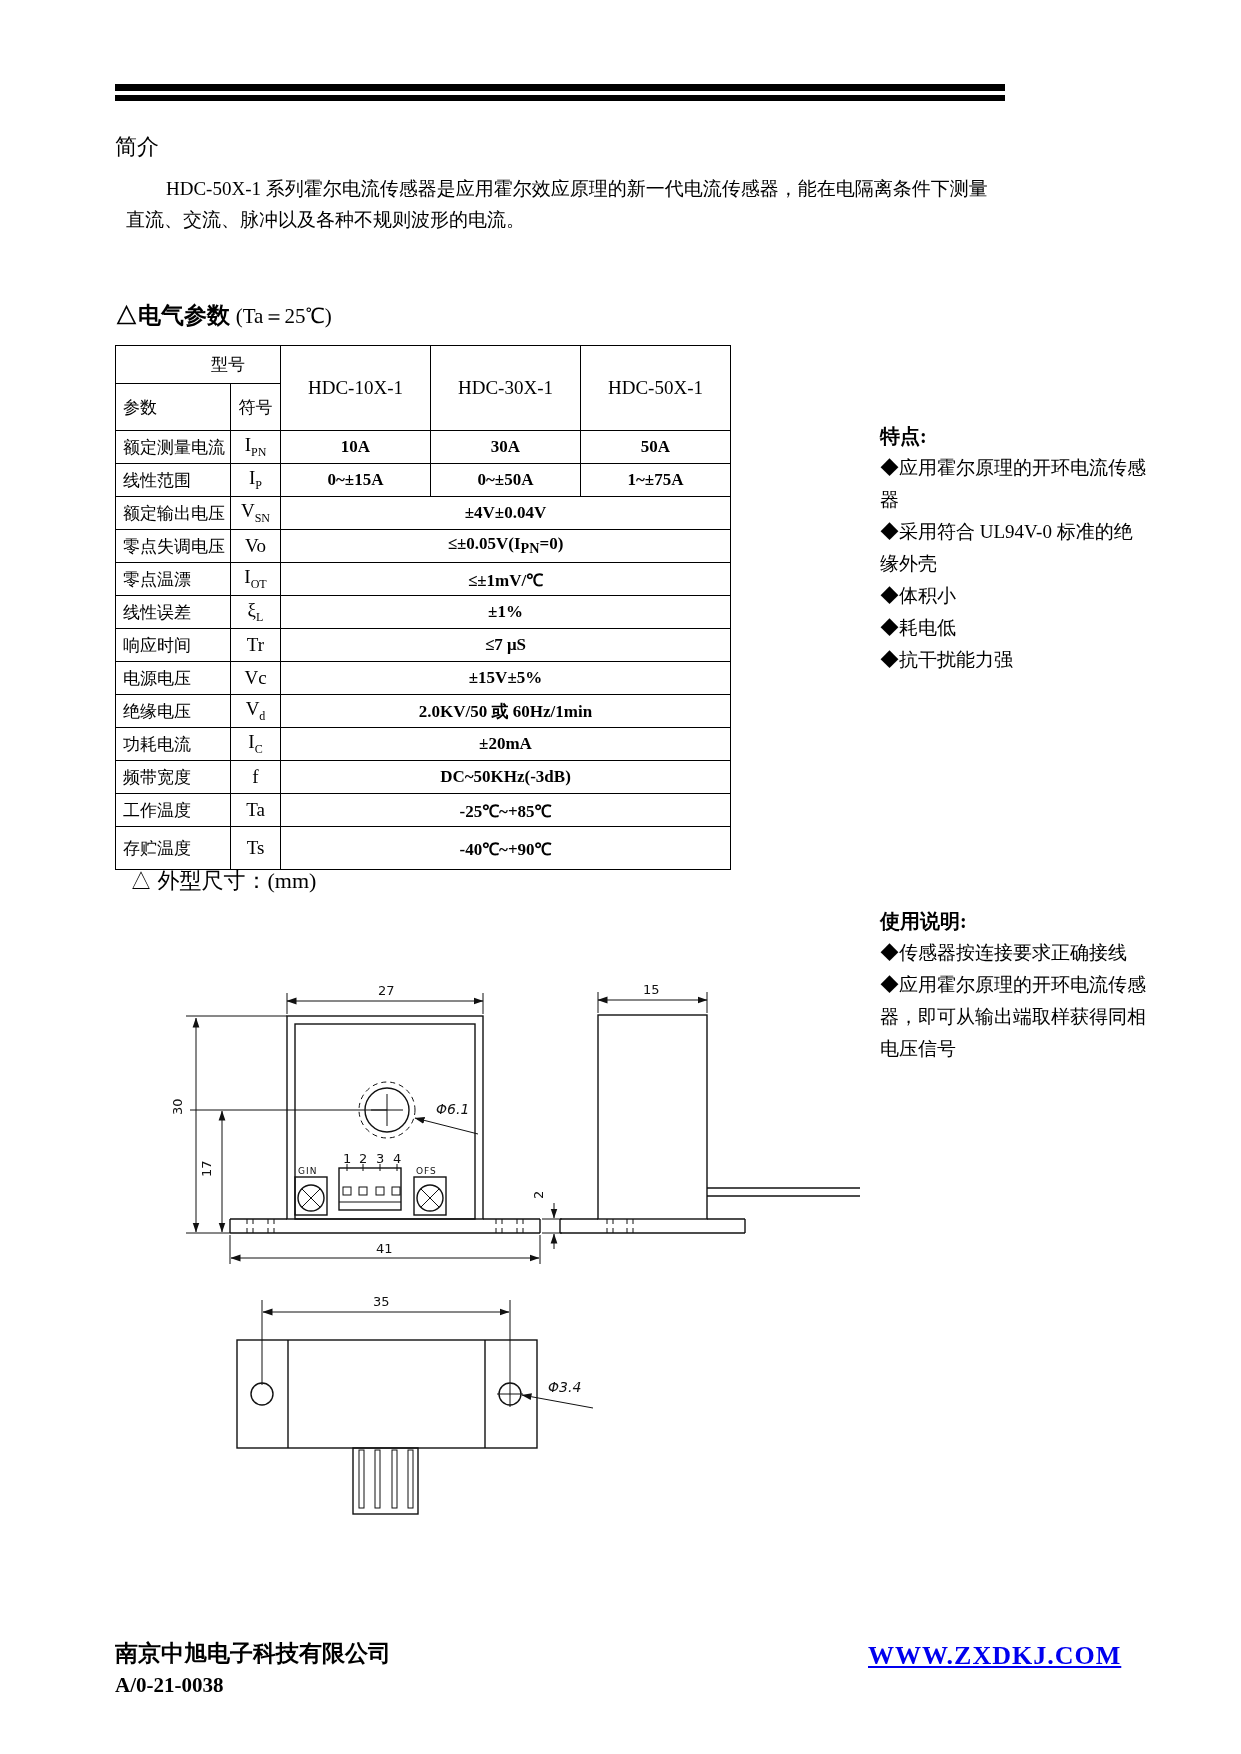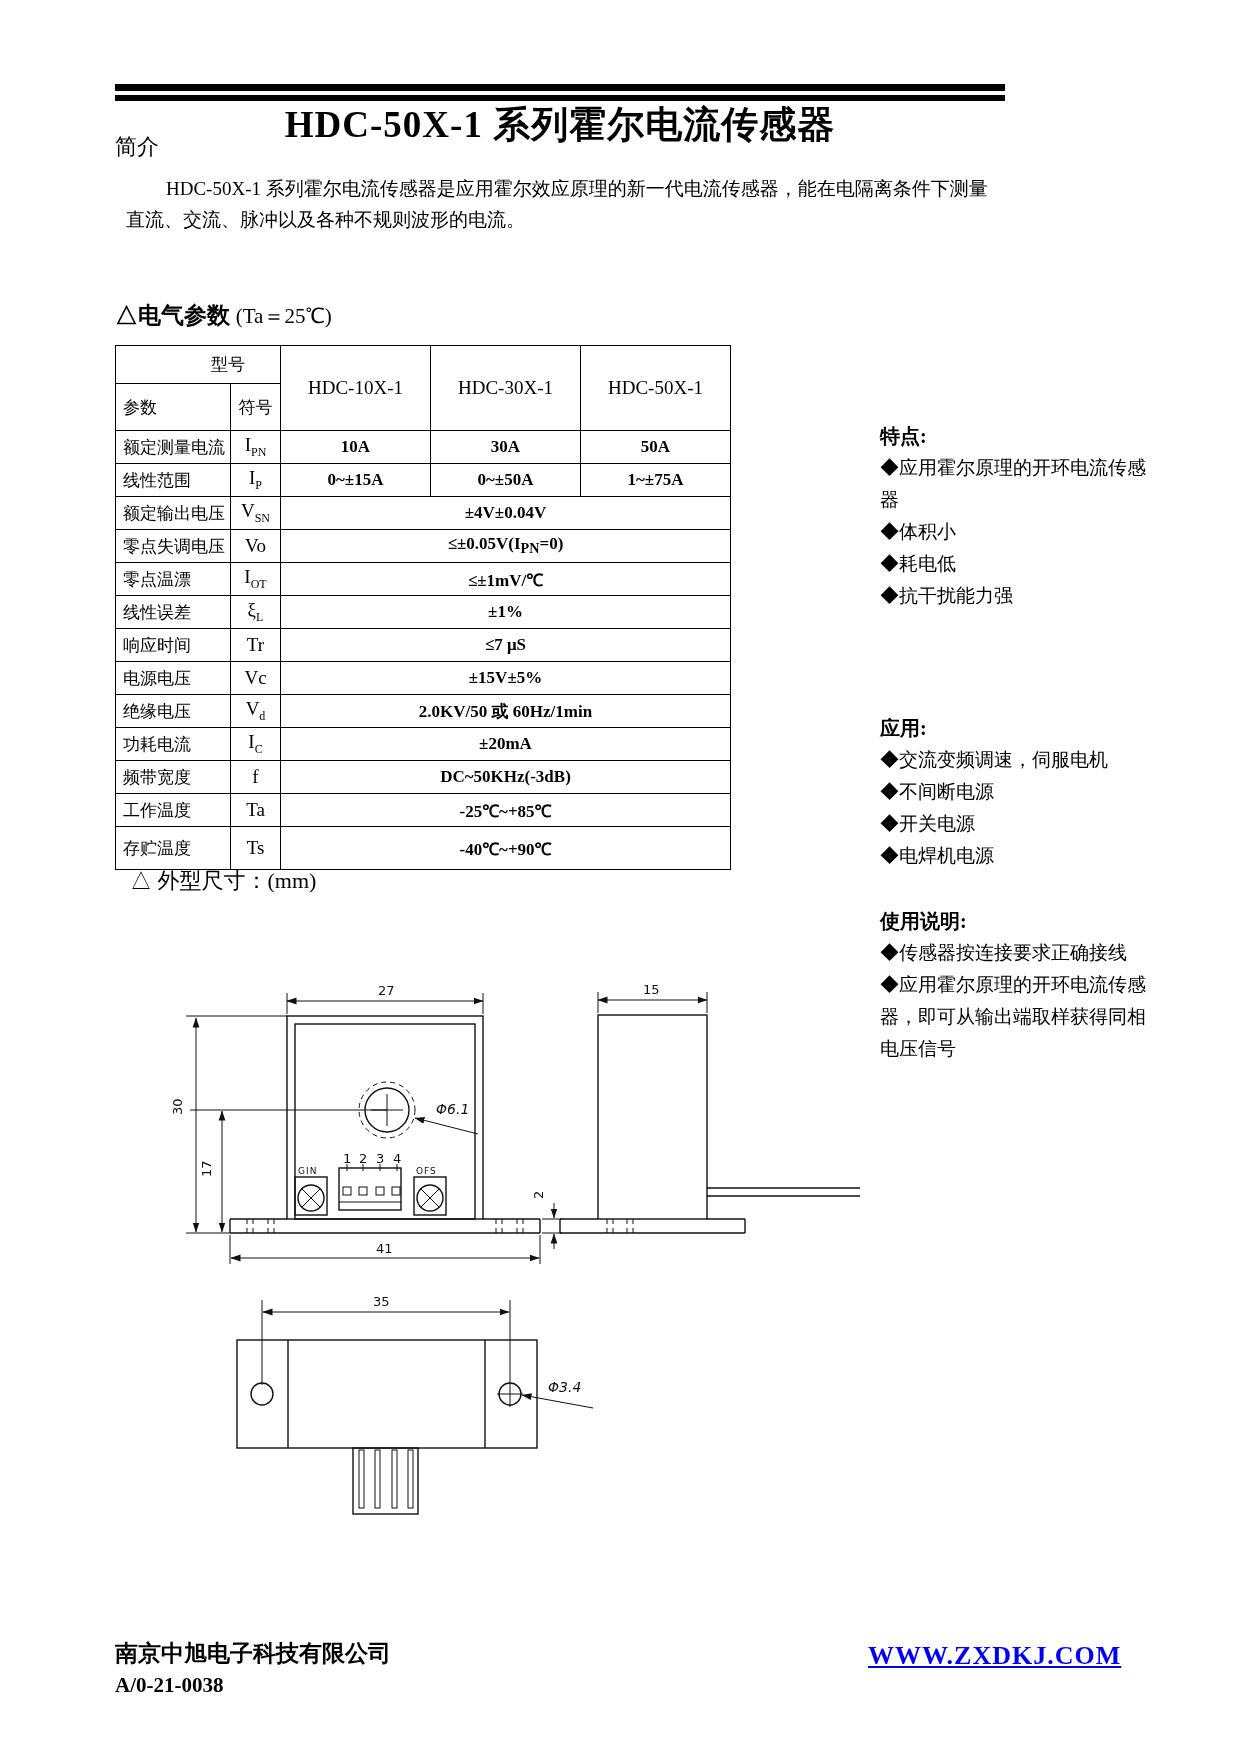--- a/index.html
+++ b/index.html
@@ -49,21 +49,20 @@
 </head>
 <body>
 
 <div class="page">
 
   <div class="abs rule">
     <div class="b1"></div>
       <div class="b2"></div>
   </div>
 
-  <div class="abs doc-title">HDC-50X-1 系列霍尔电流传感器</div>
   <div class="abs intro-label">简介</div>
   <div class="abs intro">HDC-50X-1 系列霍尔电流传感器是应用霍尔效应原理的新一代电流传感器，能在电隔离条件下测量直流、交流、脉冲以及各种不规则波形的电流。</div>
 
   <div class="abs elec-head">
     <span>△电气参数</span>
     <span class="note">(Ta＝25℃)</span>
   </div>
 
   <table class="params">
     <colgroup>
@@ -288,29 +287,23 @@
     </g>
   </svg>
 
   <div class="abs f-company">南京中旭电子科技有限公司</div>
   <div class="abs f-code">A/0-21-0038</div>
   <a class="abs f-site" href="#">WWW.ZXDKJ.COM</a>
 
 <div class="sb" style="top: 420px;">
       <div class="sb-title">特点:</div>
       <div class="sb-item">◆应用霍尔原理的开环电流传感器</div>
+      <div class="sb-item">◆采用符合 UL94V-0 标准的绝缘外壳</div>
       <div class="sb-item">◆体积小</div>
       <div class="sb-item">◆耗电低</div>
       <div class="sb-item">◆抗干扰能力强</div>
-    </div>
-    <div class="sb" style="top: 712px;">
-      <div class="sb-title">应用:</div>
-      <div class="sb-item">◆交流变频调速，伺服电机</div>
-      <div class="sb-item">◆不间断电源</div>
-      <div class="sb-item">◆开关电源</div>
-      <div class="sb-item">◆电焊机电源</div>
     </div>
     <div class="sb" style="top: 905px;">
       <div class="sb-title">使用说明:</div>
       <div class="sb-item">◆传感器按连接要求正确接线</div>
       <div class="sb-item">◆应用霍尔原理的开环电流传感器，即可从输出端取样获得同相电压信号</div>
     </div>
   </div>
 
 </body></html>

